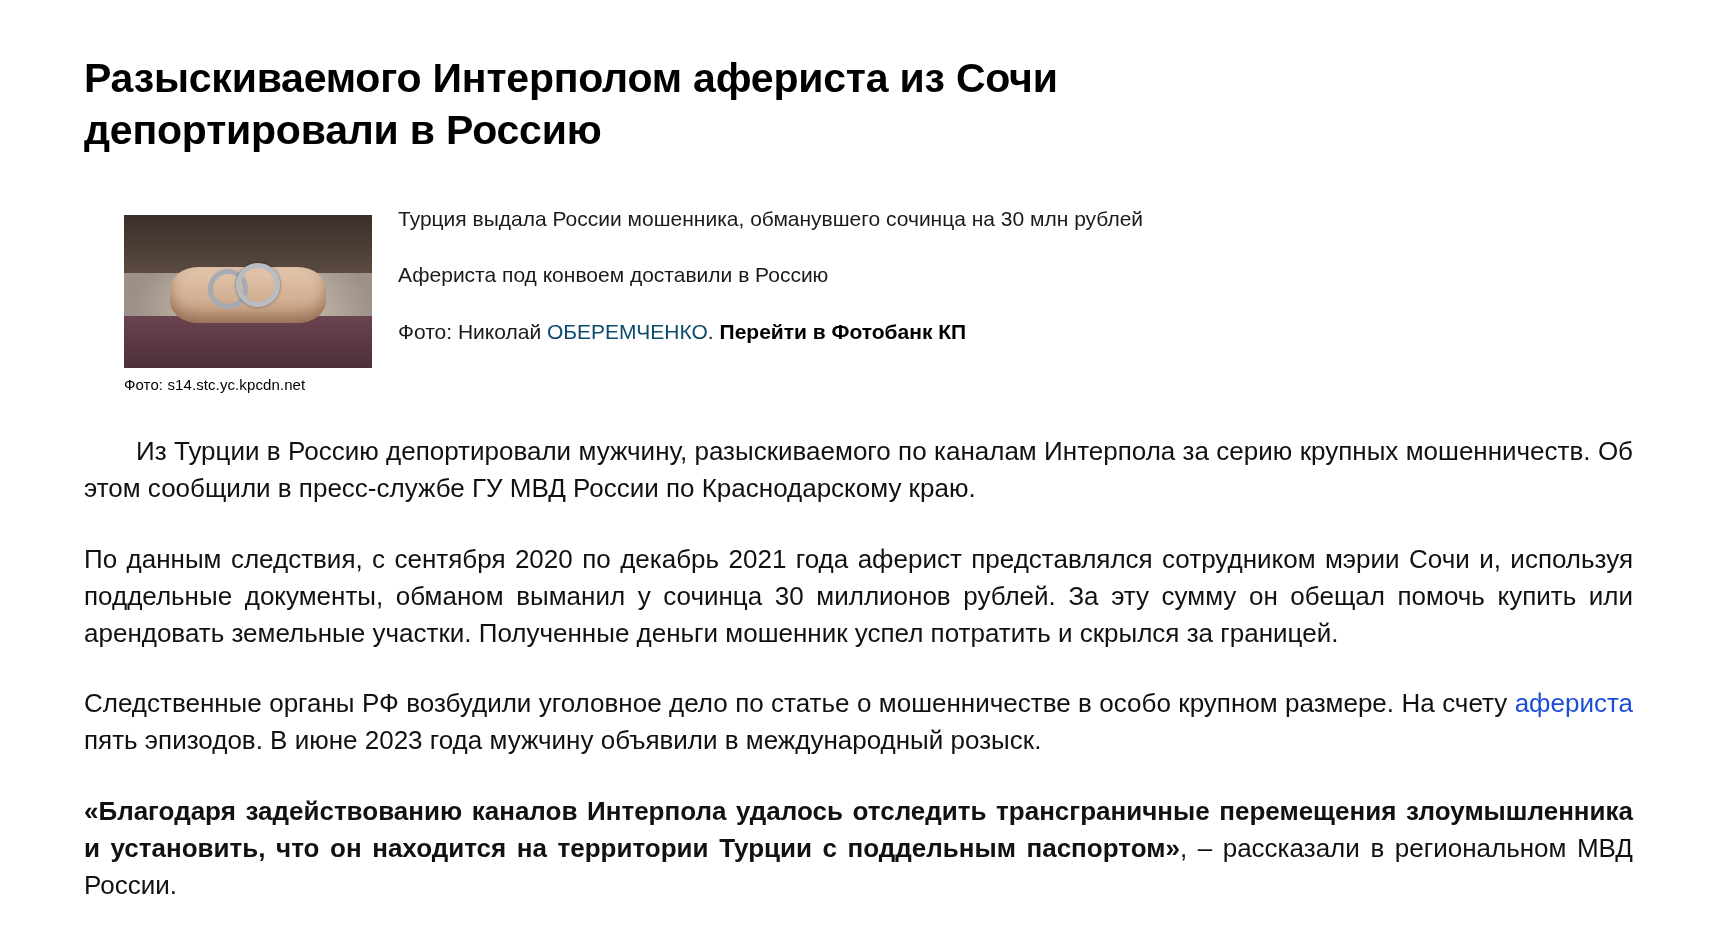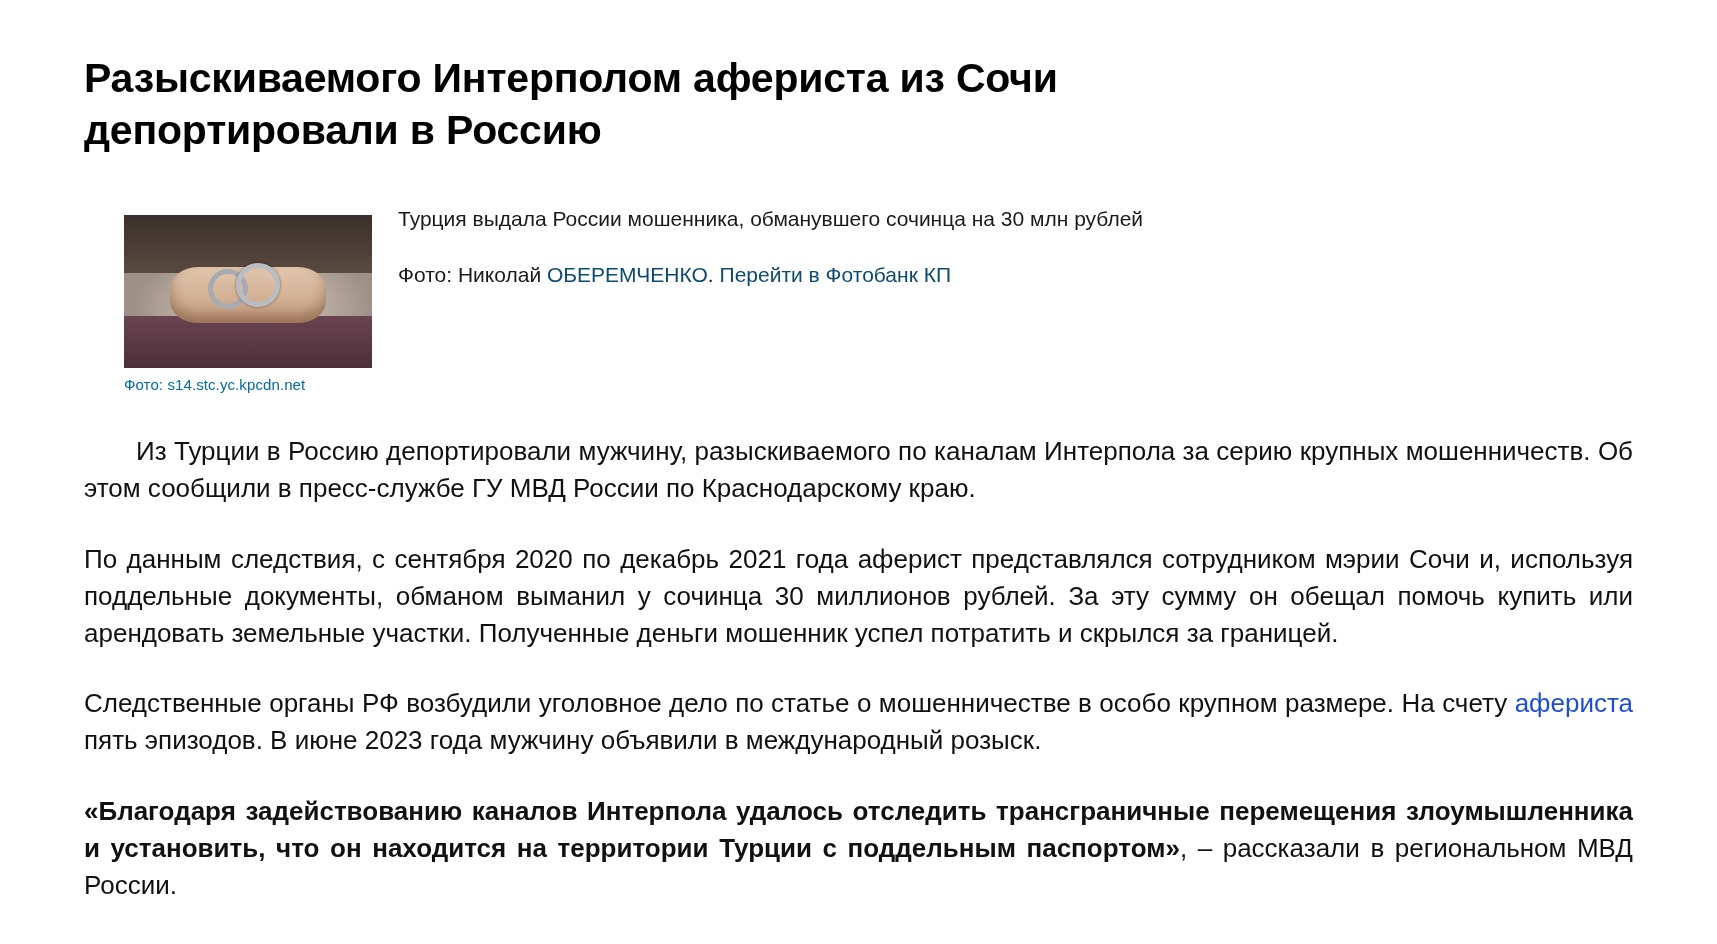--- a/index.html
+++ b/index.html
@@ -81,42 +81,42 @@
   }
   .photo .pants {
     position: absolute;
     left: 0; right: 0; bottom: 0;
     height: 52px;
     background: linear-gradient(180deg, #6a4450 0%, #4c2f3a 100%);
   }
   .photo-credit {
     margin-top: 8px;
     font-size: 15px;
-    color: #0369a1;
+    color: #000000;
     letter-spacing: 0.1px;
   }
   .lead-text {
     flex: 1 1 auto;
     padding-top: 6px;
   }
   .lead-text p {
     margin: 0 0 28px 0;
     font-size: 21px;
     line-height: 1.35;
     color: #1a1a1a;
   }
   .lead-text p:last-child {
     margin-bottom: 0;
   }
   .accent-red {
     color: #0c4a6e;
   }
   .photobank-link {
-    font-weight: normal;
-    color: #0c4a6e;
+    font-weight: bold;
+    color: #000000;
     text-decoration: none;
   }
   .body-text {
     margin-top: 24px;
   }
   .body-text p {
     font-size: 26px;
     line-height: 1.42;
     text-align: justify;
     margin: 0 0 34px 0;
@@ -152,20 +152,21 @@
         <div class="pants"></div>
         <div class="hands"></div>
         <div class="cuff2"></div>
         <div class="cuff"></div>
       </div>
       <figcaption class="photo-credit">Фото: s14.stc.yc.kpcdn.net</figcaption>
     </figure>
 
     <div class="lead-text">
       <p>Турция выдала России мошенника, обманувшего сочинца на 30 млн рублей</p>
+      <p>Афериста под конвоем доставили в Россию</p>
       <p><span>Фото: Николай </span><span class="accent-red">ОБЕРЕМЧЕНКО</span><span>. </span><a href="#" class="photobank-link">Перейти в Фотобанк КП</a></p>
     </div>
 
   </div>
 
   <div class="body-text">
 
     <p class="first">Из Турции в Россию депортировали мужчину, разыскиваемого по каналам Интерпола за серию крупных мошенничеств. Об этом сообщили в пресс-службе ГУ МВД России по Краснодарскому краю.</p>
 
     <p>По данным следствия, с сентября 2020 по декабрь 2021 года аферист представлялся сотрудником мэрии Сочи и, используя поддельные документы, обманом выманил у сочинца 30 миллионов рублей. За эту сумму он обещал помочь купить или арендовать земельные участки. Полученные деньги мошенник успел потратить и скрылся за границей.</p>

